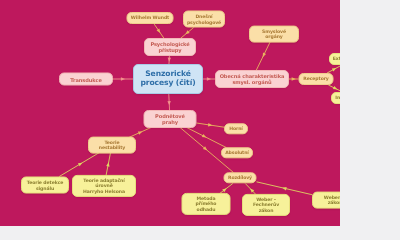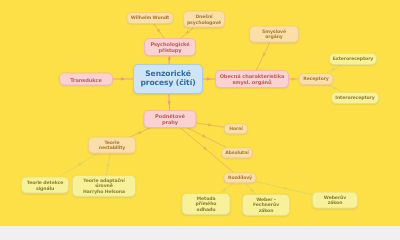--- a/index.html
+++ b/index.html
@@ -2,23 +2,23 @@
 <html lang="cs"><head>
 <meta charset="utf-8">
 <style>
   html, body {
     margin: 0;
     padding: 0;
     background: #f0f0f2;
   }
   #canvas {
     position: relative;
-    width: 400px;
+    width: 340px;
     height: 226px;
-    background: #fde047;
+    background: #be185d;
     font-family: "DejaVu Sans", "Liberation Sans", sans-serif;
     overflow: hidden;
   }
   #edge-layer {
     position: absolute;
     left: 0;
     top: 0;
     width: 400px;
     height: 226px;
     pointer-events: none;

